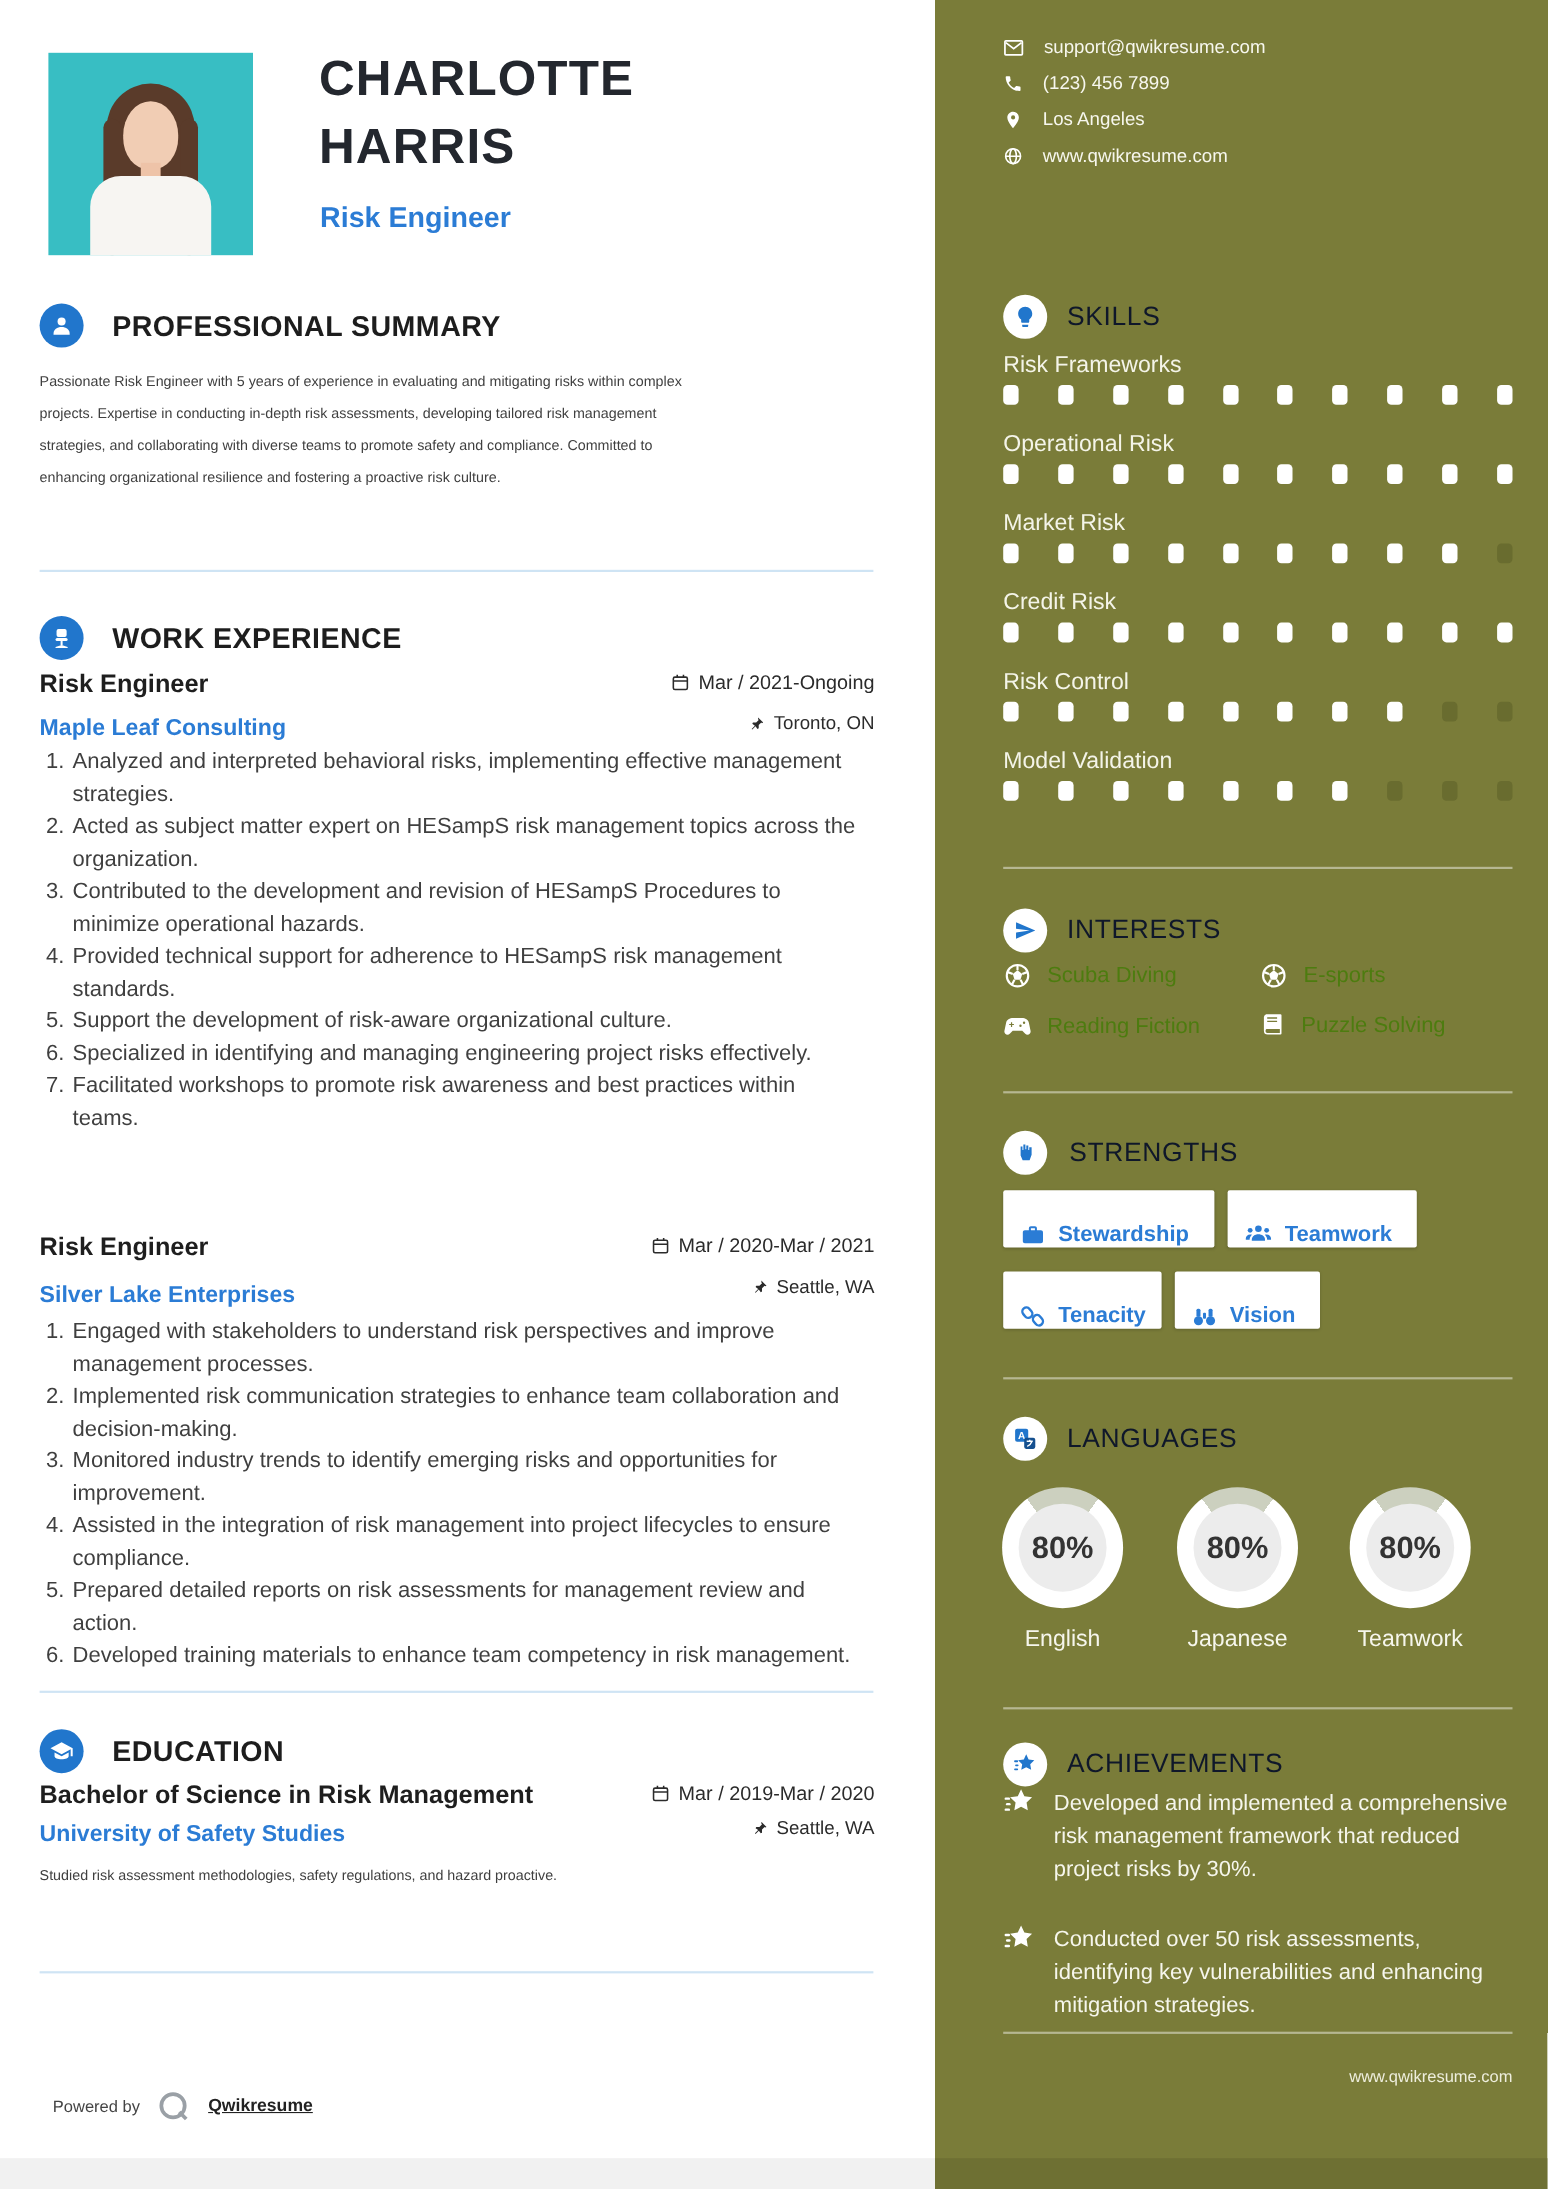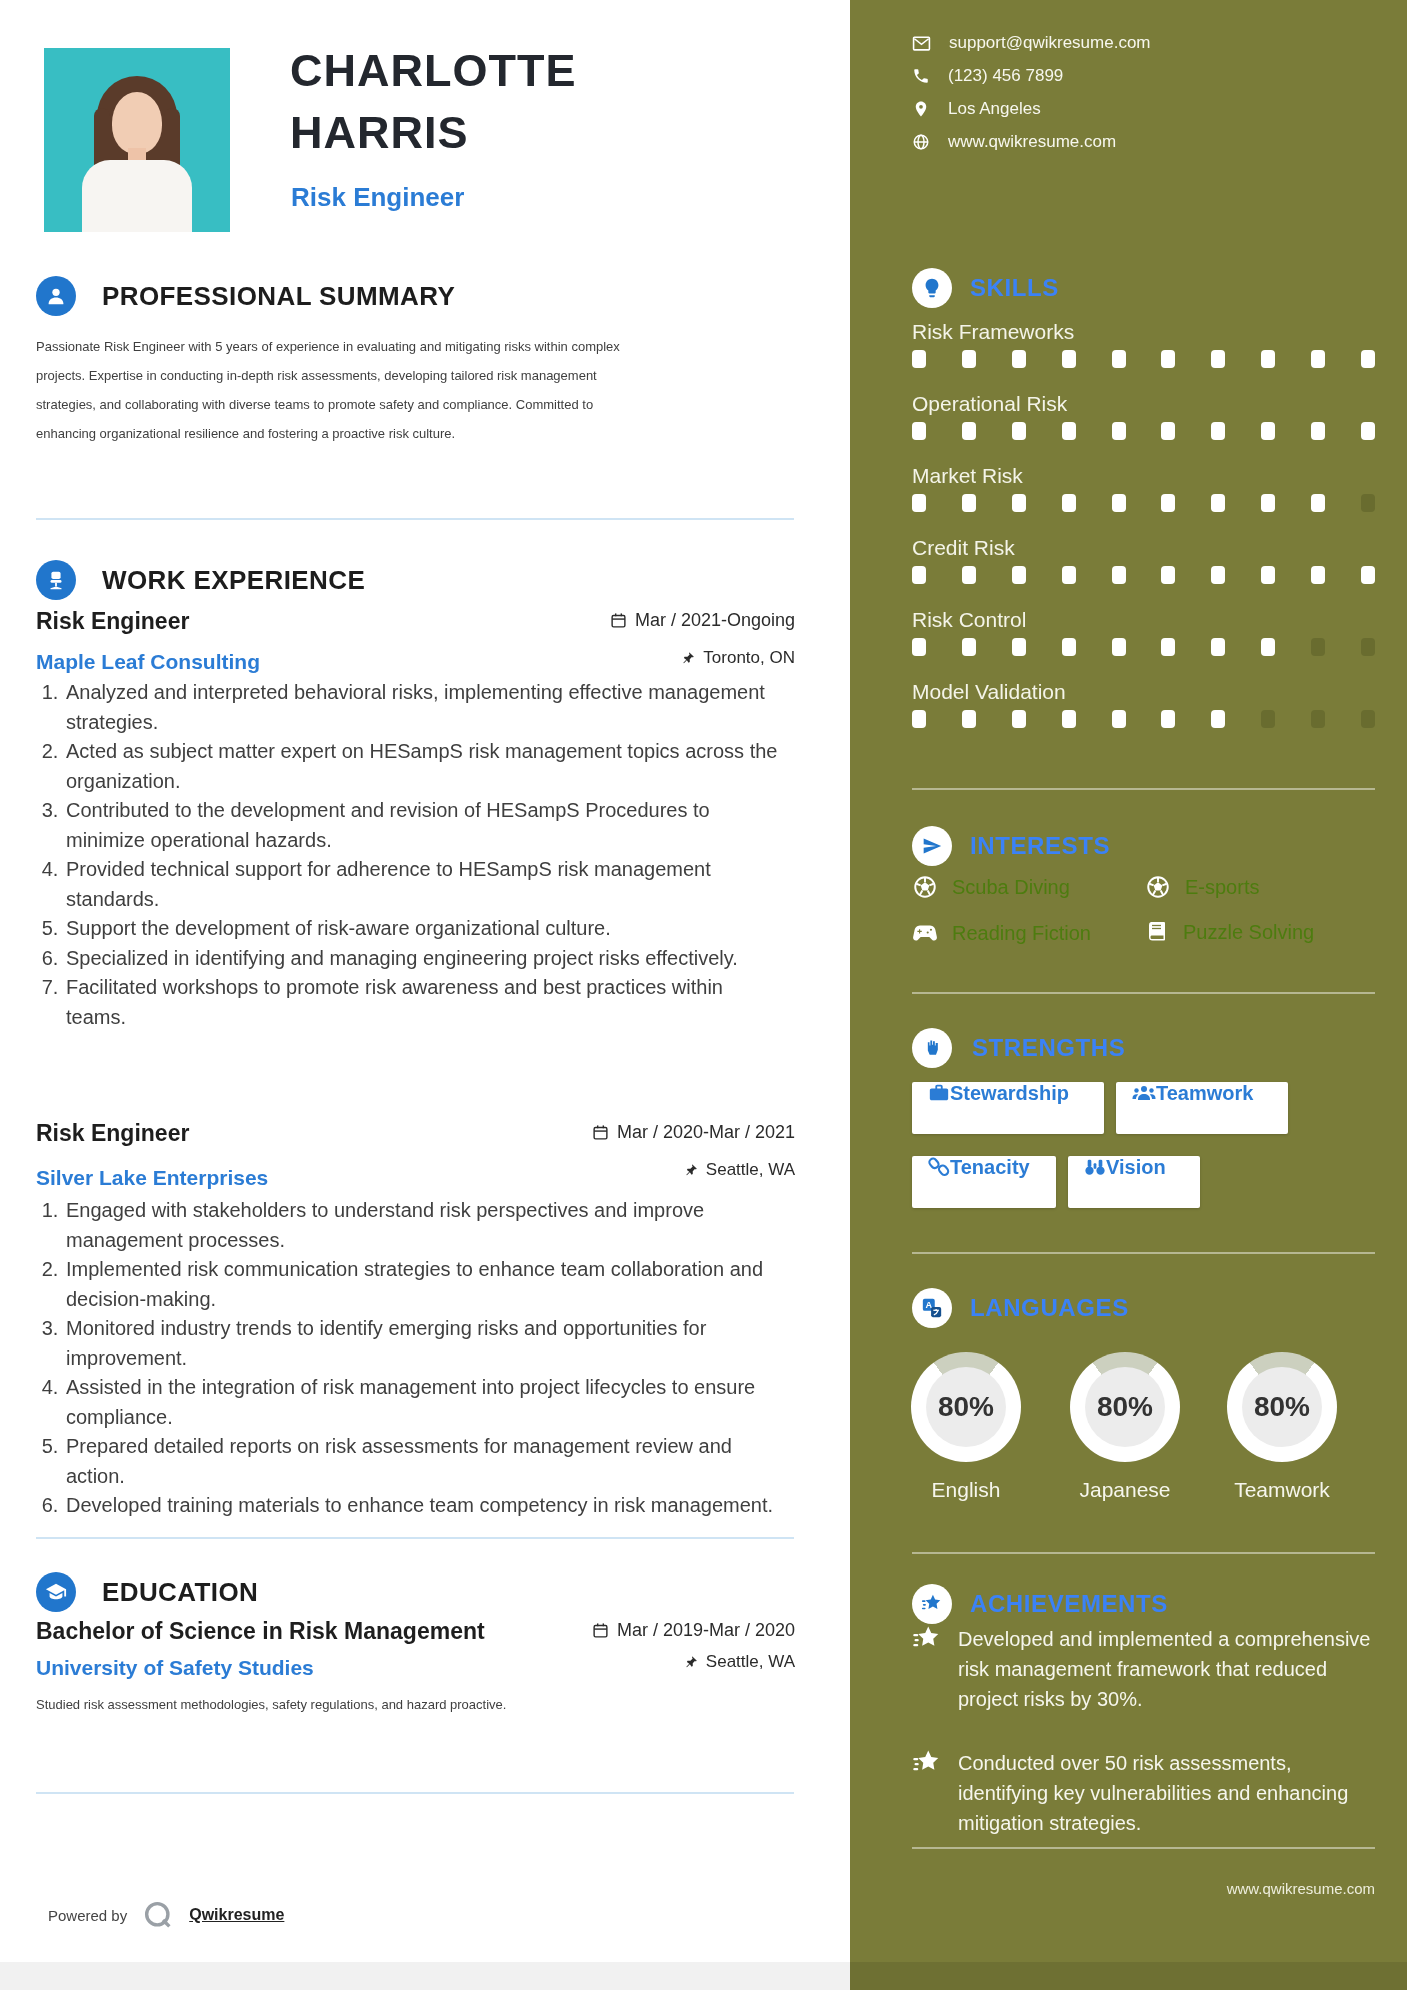--- a/index.html
+++ b/index.html
@@ -32,29 +32,29 @@
   .edu-desc{position:absolute;left:36px;top:1690px;width:640px;}
   .footer-left{position:absolute;left:48px;top:1898px;display:flex;align-items:center;gap:14px;}
   .footer-left .pwd{font-size:15px;color:#444;}
   .footer-left .brand{font-size:16px;color:#222;text-decoration:underline;font-weight:600;cursor:pointer;}
   
   .sidebar{position:absolute;left:850px;top:0;width:557px;height:1990px;background:#7a7c39;}
   .contact-row{position:absolute;left:62px;display:flex;align-items:center;gap:18px;color:#fff;}
   .contact-row .ctxt{font-size:17px;color:#f7f7ee;}
   .sb-head{position:absolute;left:62px;display:flex;align-items:center;gap:18px;}
   .sb-head .circ{width:40px;height:40px;border-radius:50%;background:#ffffff;display:flex;align-items:center;justify-content:center;flex:0 0 auto;}
-  .sb-head .label{font-size:24px;font-weight:700;color:#3b82f6;letter-spacing:0.6px;}
+  .sb-head .label{font-size:24px;font-weight:400;color:#0f172a;letter-spacing:0.6px;}
   .skill-label{position:absolute;left:62px;font-size:21px;color:#f4f4e8;}
   .dots{position:absolute;left:62px;width:463px;display:flex;justify-content:space-between;}
   .dots span{width:14px;height:18px;border-radius:4px;background:#ffffff;}
   .dots span.off{background:#696c2f;}
   .sb-div{position:absolute;left:62px;width:463px;height:2px;background:rgba(255,255,255,0.45);}
   .int-item{position:absolute;display:flex;align-items:center;gap:14px;color:#fff;}
   .int-item .itxt{font-size:20px;color:#4d7c0f;}
-  .str-box{position:absolute;height:52px;background:#ffffff;border-radius:2px;display:flex;align-items:flex-start;
+  .str-box{position:absolute;height:52px;background:#ffffff;border-radius:2px;display:flex;align-items:flex-end;gap:12px;
            padding:0 16px;box-sizing:border-box;box-shadow:0 1px 3px rgba(0,0,0,0.18);}
   .str-box .stxt{font-size:20px;font-weight:600;color:#2b7cd5;white-space:nowrap;}
   .lang-ring{position:absolute;width:110px;height:110px;border-radius:50%;display:flex;align-items:center;justify-content:center;}
   .lang-inner{width:80px;height:80px;border-radius:50%;background:#ececec;display:flex;align-items:center;justify-content:center;
               font-size:28px;font-weight:700;color:#333;}
   .lang-label{position:absolute;width:160px;text-align:center;font-size:21px;color:#f6f6ec;}
   .ach-item{position:absolute;left:62px;display:flex;gap:16px;align-items:flex-start;width:478px;}
   .ach-item .atxt{font-size:20px;line-height:30px;color:#f6f6ec;width:420px;}
   .sb-site{position:absolute;right:32px;top:1880px;font-size:15px;color:#eeeedd;}
   .strip-left{position:absolute;left:0;top:1962px;width:850px;height:28px;background:#f1f1f1;}

